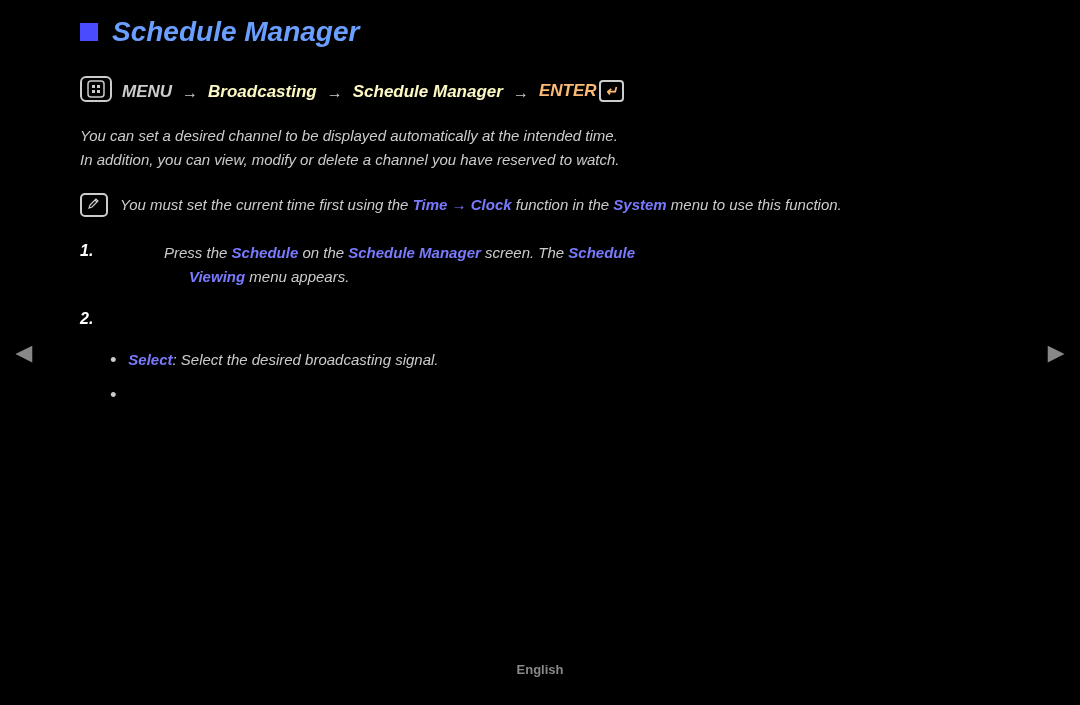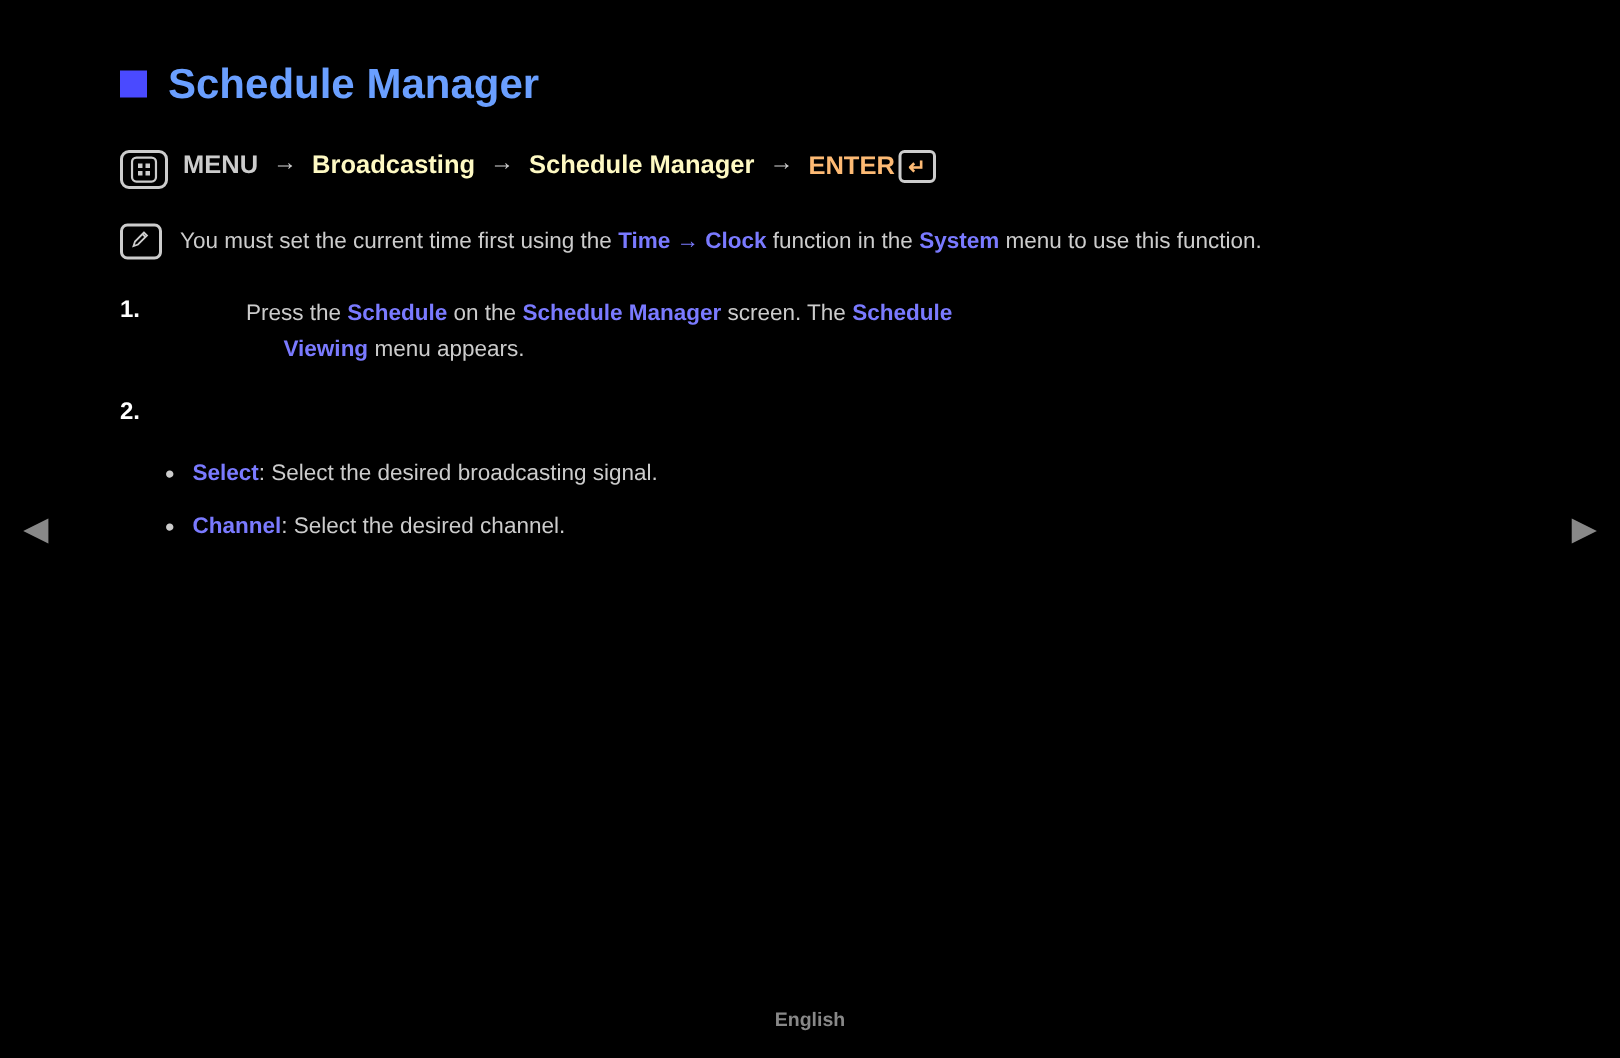--- a/index.html
+++ b/index.html
@@ -8,22 +8,23 @@
       width: 1080px;
       height: 705px;
       background-color: #000000;
       font-family: 'Arial', sans-serif;
       color: #ffffff;
       overflow: hidden;
       position: relative;
     }
 
     .main-content {
-      padding: 40px 80px 40px 80px;
+      padding: 16px 80px 40px 80px;
       max-width: 980px;
+      font-style: italic;
     }
 
     .page-title-row {
       display: flex;
       align-items: center;
       margin-bottom: 28px;
     }
 
     .title-square {
       width: 18px;
@@ -34,21 +35,21 @@
     }
 
     .page-title {
       color: #6a9fff;
       font-size: 28px;
       font-weight: bold;
     }
 
     .menu-path {
       display: flex;
-      align-items: flex-start;
+      align-items: flex-end;
       margin-bottom: 22px;
       font-size: 17px;
       flex-wrap: wrap;
       gap: 4px;
     }
 
     .menu-icon {
       display: inline-flex;
       align-items: center;
       justify-content: center;
@@ -201,21 +202,21 @@
       right: 10px;
       top: 50%;
       transform: translateY(-50%);
       color: #888888;
       font-size: 28px;
       cursor: pointer;
     }
 
     .footer {
       position: absolute;
-      bottom: 18px;
+      bottom: 28px;
       left: 50%;
       transform: translateX(-50%);
       color: #888888;
       font-size: 13px;
       font-weight: bold;
     }
   </style>
 </head>
 <body>
 
@@ -238,20 +239,24 @@
     <span class="menu-highlight">Broadcasting</span>
     <span class="menu-arrow">→</span>
     <span class="menu-highlight">Schedule Manager</span>
     <span class="menu-arrow">→</span>
     <span class="menu-enter">
       <span>ENTER</span>
       <span class="enter-box">↵</span>
     </span>
   </div>
 
+  <p class="description-text">
+    You can set a desired channel to be displayed automatically at the intended time.<br>
+    In addition, you can view, modify or delete a channel you have reserved to watch.
+  </p>
 
   <div class="note-row">
     <span class="note-icon">
       <svg width="16" height="16" viewBox="0 0 16 16" fill="none" xmlns="http://www.w3.org/2000/svg">
         <path d="M10 2L4 8l-1 3 3-1 6-6-2-2z" stroke="#cccccc" stroke-width="1.2" fill="none"></path>
         <path d="M9 3l2 2" stroke="#cccccc" stroke-width="1.2"></path>
       </svg>
     </span>
     <span class="note-text">
       You must set the current time first using the <span class="highlight-blue">Time → Clock</span> function in the <span class="highlight-blue">System</span> menu to use this function.
@@ -273,23 +278,20 @@
 
     <div class="bullet-list">
       <div class="bullet-item">
         <span class="bullet-dot">•</span>
         <span class="bullet-text">
           <span class="highlight-blue">Select</span><span>: Select the desired broadcasting signal.</span>
         </span>
       </div>
       <div class="bullet-item">
         <span class="bullet-dot">•</span>
-        <span class="bullet-text">
-          <span class="highlight-blue">Channel</span><span>: Select the desired channel.</span>
-        </span>
       </div>
     </div>
 
   </div>
 </div>
 
 <div class="nav-arrow-left">
   <span>◄</span>
 </div>
 

